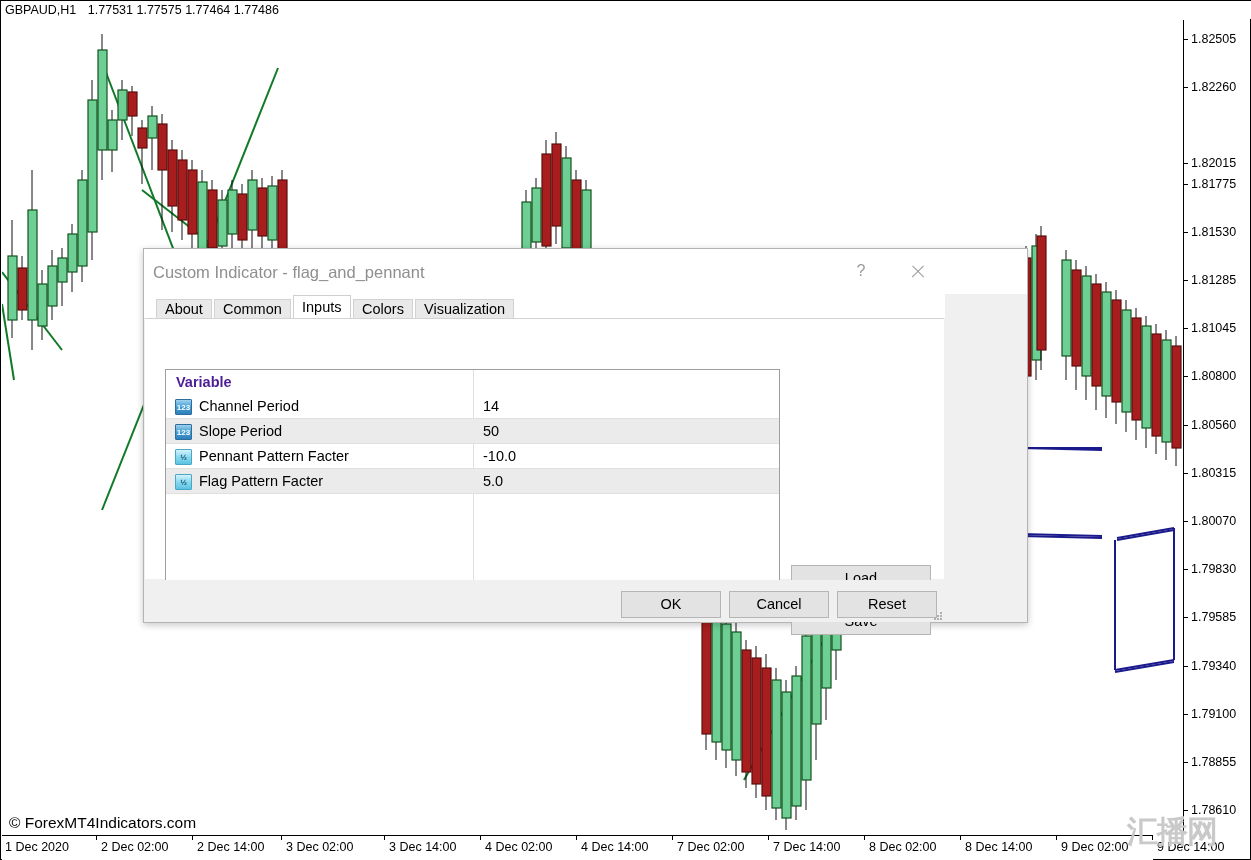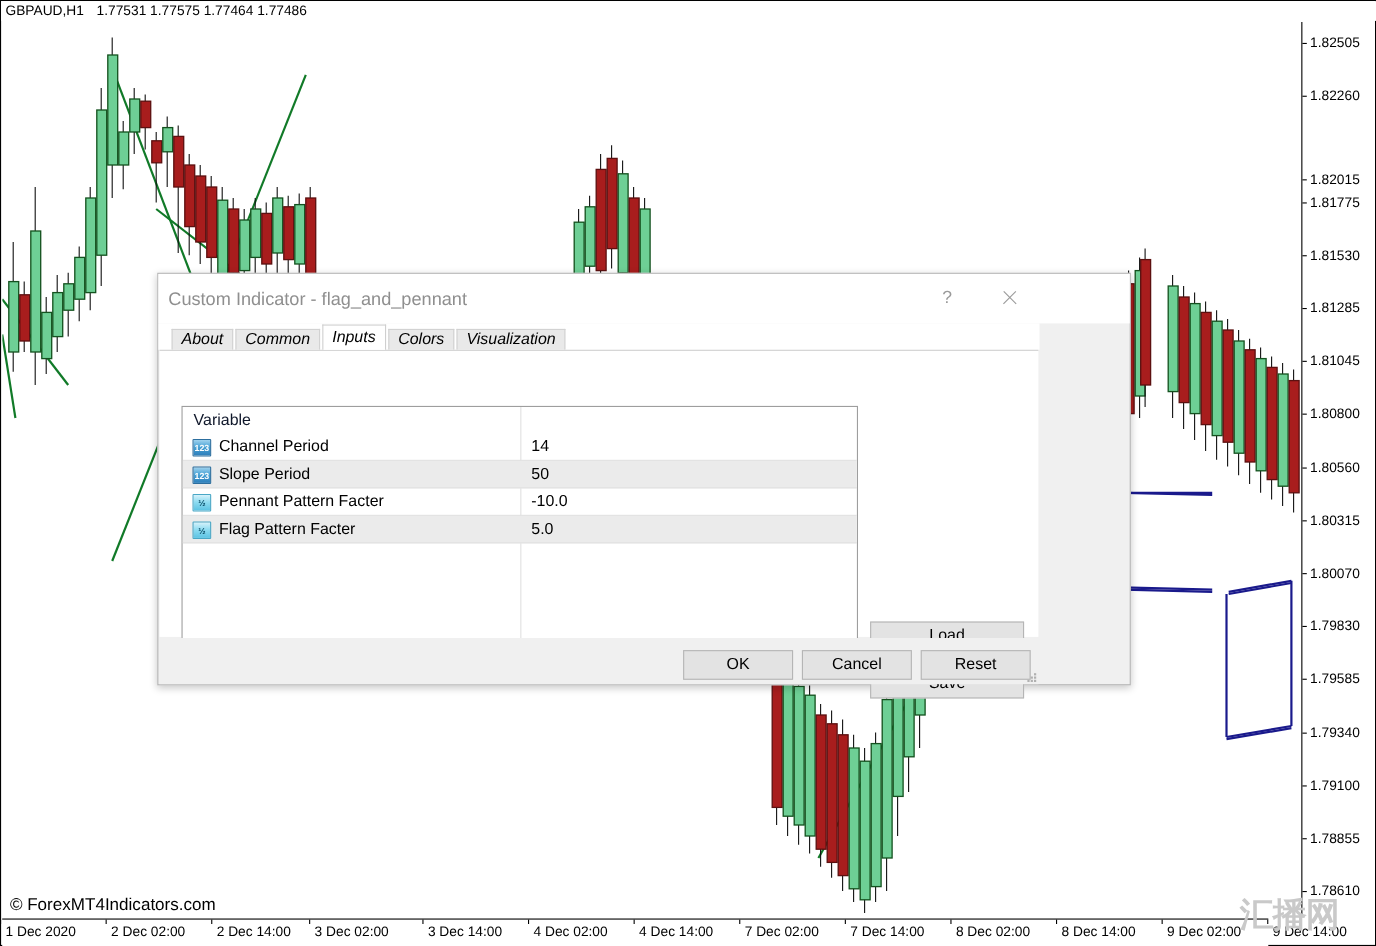--- a/index.html
+++ b/index.html
@@ -174,21 +174,20 @@
     height: 19px;
     padding: 0 8px;
     font-size: 14.5px;
     line-height: 19px;
     background: #e9e9e9;
     border: 1px solid #d2d2d2;
     border-bottom: none;
     box-sizing: border-box;
     white-space: nowrap;
     color: #000000;
-    font-style: italic;
   }
   .tab.active {
     top: 1px;
     height: 23px;
     line-height: 22px;
     background: #ffffff;
     border-color: #cfcfcf;
     z-index: 3;
   }
 
@@ -220,21 +219,21 @@
   }
   .param-row {
     position: relative;
     height: 25px;
     display: flex;
     align-items: center;
   }
   .param-row.header { height: 24px; }
   .param-row.striped { background: #ebebeb; }
   .param-row.header .cell-var,
-  .param-row.header .cell-val { color: #0f172a; }
+  .param-row.header .cell-val { color: #4c1d95; font-weight: bold; }
   .cell-var {
     width: 307px;
     box-sizing: border-box;
     padding-left: 9px;
     font-size: 14.5px;
     line-height: 25px;
     white-space: nowrap;
     display: flex;
     align-items: center;
   }

